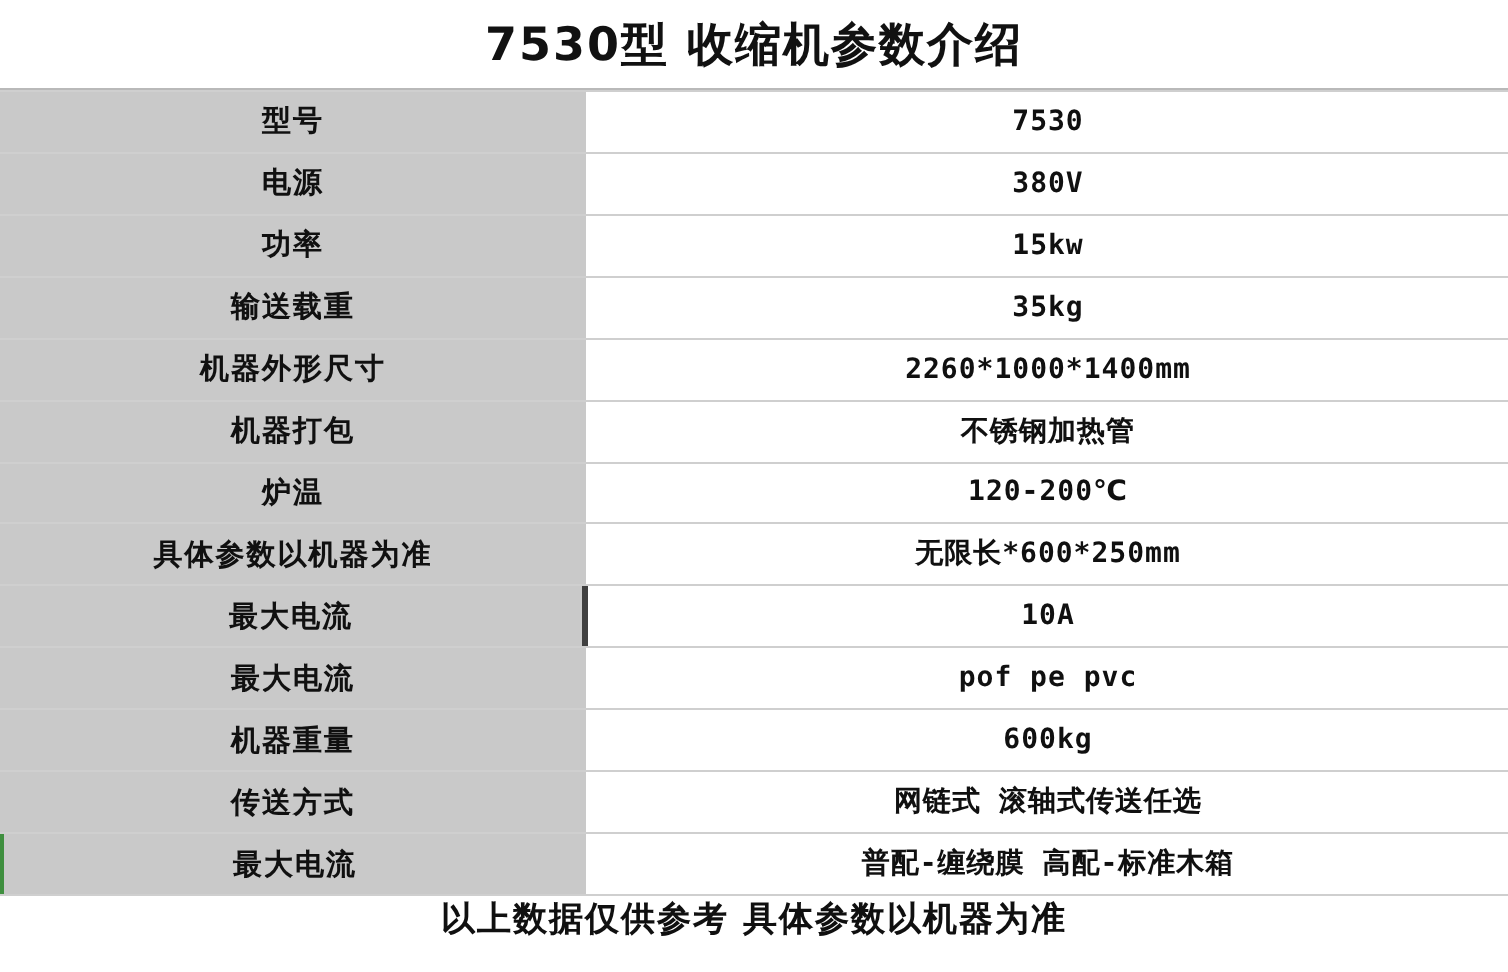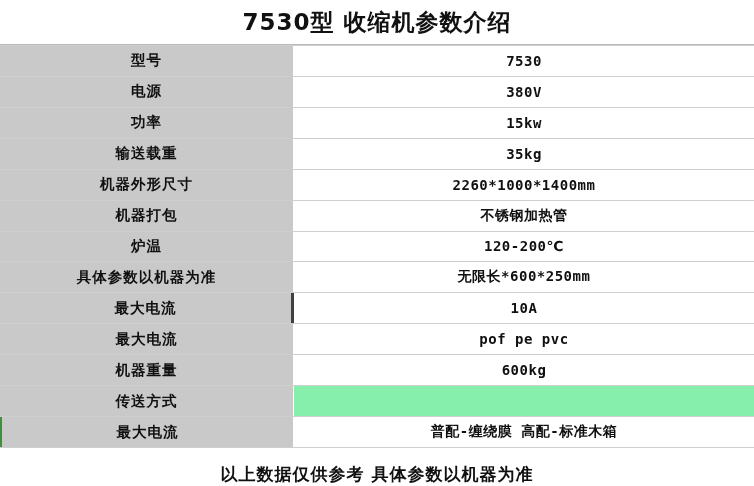--- a/index.html
+++ b/index.html
@@ -84,21 +84,21 @@
   .row.green-mark .cell-label {
     border-right: 3px solid #404040;
   }
   .row.green-left .cell-label {
     border-left: 2px solid #3f8f3f;
   }
   .footer-row {
     height: 38px;
     min-height: 38px;
     display: flex;
-    align-items: flex-end;
+    align-items: flex-start;
     justify-content: center;
     background: #ffffff;
   }
   .footer-text {
     font-size: 17px;
     font-weight: bold;
     color: #101010;
     letter-spacing: 1px;
     font-family: "DejaVu Sans", "Liberation Sans", sans-serif;
   }
@@ -211,20 +211,23 @@
       </div>
       <div class="cell-value">
         <span>600kg</span>
       </div>
     </div>
 
     <div class="row">
       <div class="cell-label">
         <span>传送方式</span>
       </div>
+      <div class="cell-value">
+        <span>网链式 滚轴式传送任选</span>
+      </div>
     </div>
 
     <div class="row green-left">
       <div class="cell-label">
         <span>最大电流</span>
       </div>
       <div class="cell-value">
         <span>普配-缠绕膜  高配-标准木箱</span>
       </div>
     </div>

